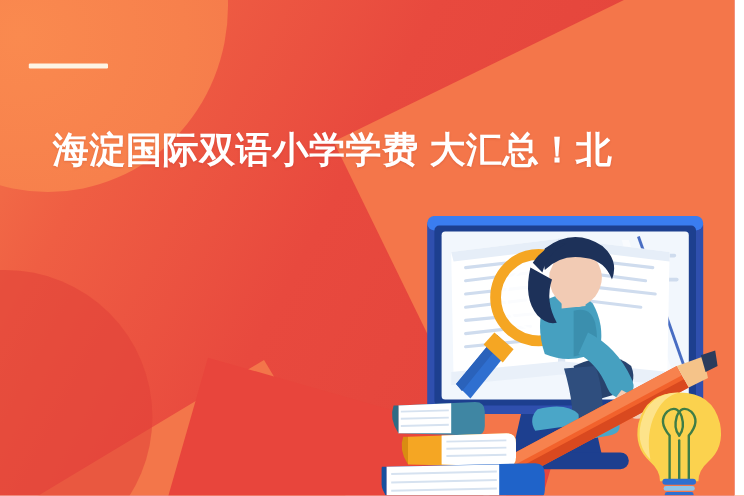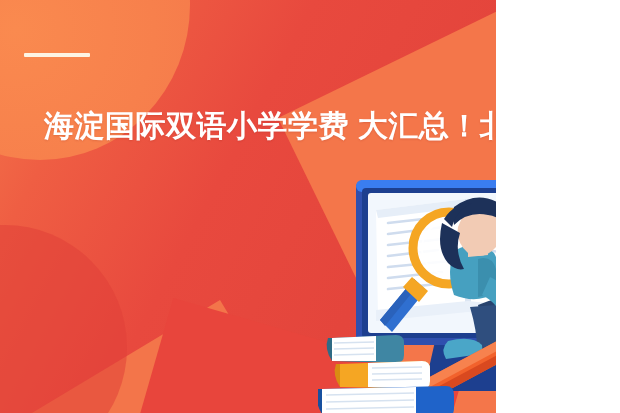--- a/index.html
+++ b/index.html
@@ -3,21 +3,21 @@
 <meta charset="utf-8">
 <style>
   * { margin:0; padding:0; box-sizing:border-box; }
   html, body {
     width:620px; height:413px;
     overflow:hidden;
     font-family:"Liberation Sans", "DejaVu Sans", sans-serif;
   }
   #banner {
     position:relative;
-    width:496px; height:413px;
+    width:612px; height:413px;
     overflow:hidden;
     background:#e4483f;
   }
   
   .bg-base {
     position:absolute; inset:0;
     background:linear-gradient(118deg,#f4764a 0%,#ef5e43 18%,#e8493e 44%,#e4453c 72%,#e8493e 100%);
   }
   .bg-blob-tl {
     position:absolute;

